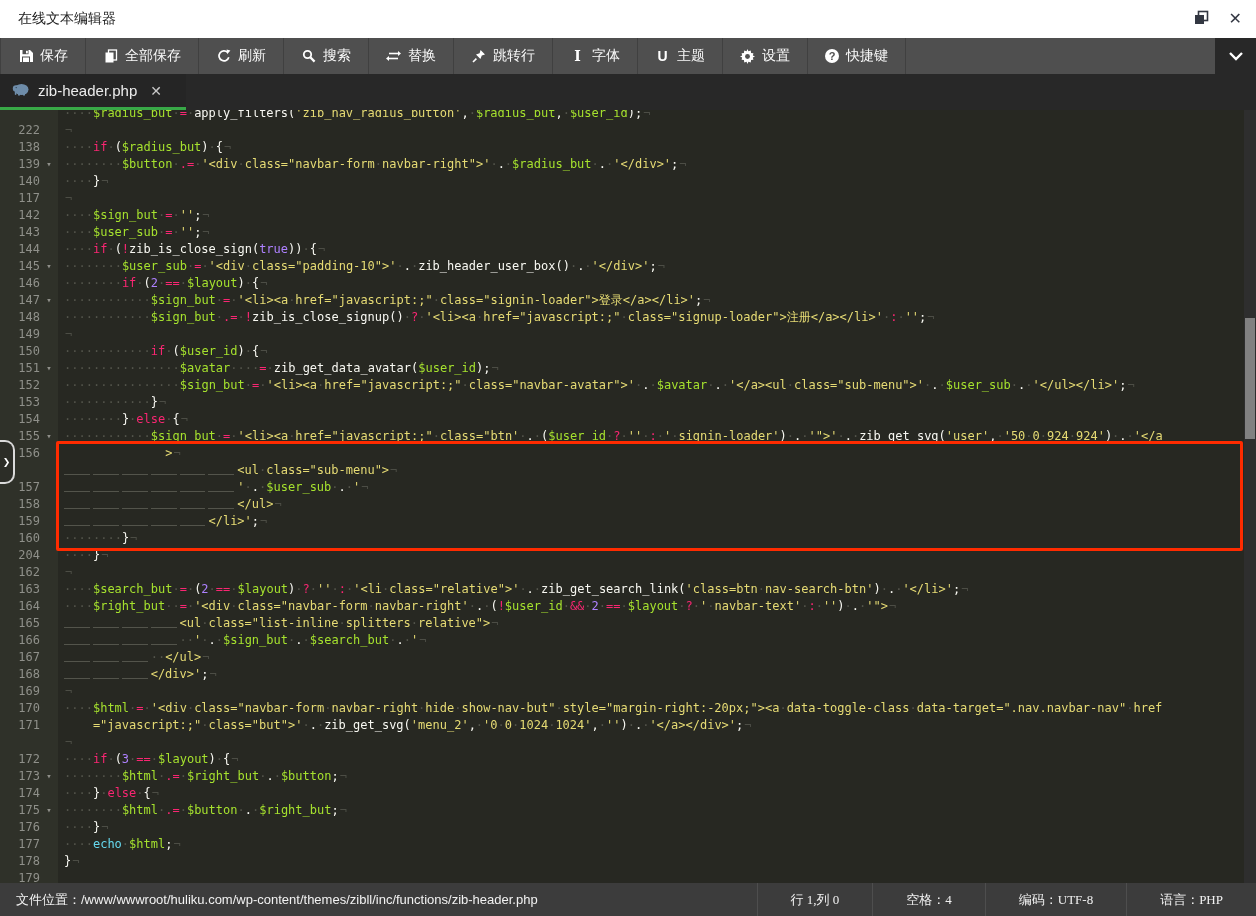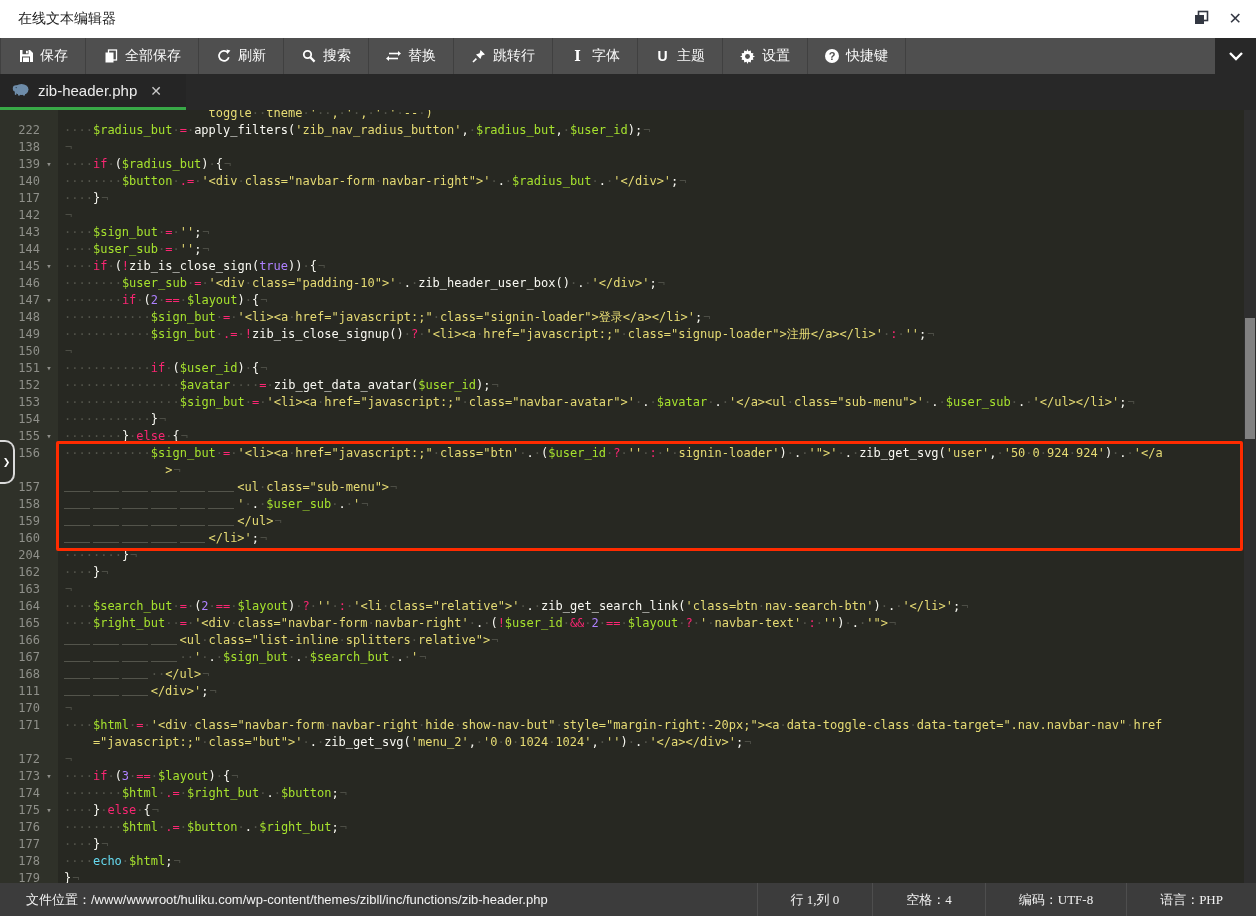--- a/index.html
+++ b/index.html
@@ -50,21 +50,21 @@
   .highlight-box { position:absolute; left:56px; right:13px; border:3px solid #ff2b00; border-radius:2px;
                    pointer-events:none; z-index:5; }
   .fold-handle { position:absolute; left:0; top:330px; width:15px; height:44px; background:#2c2d27;
                  border:2px solid #dadada; border-left:none; border-radius:0 10px 10px 0; color:#fff;
                  font-size:9px; display:flex; align-items:center; justify-content:center; z-index:6; cursor:pointer; }
   .v-scrollbar { position:absolute; right:0; top:0; bottom:0; width:12px; background:#2e2e2e; z-index:4; }
   .v-thumb { position:absolute; left:1px; width:10px; top:208px; height:121px; background:#818181; cursor:pointer; }
 
   
   .statusbar { height:33px; background:#3c3c3c; color:#f2f2f2; display:flex; align-items:stretch; font-size:13px; flex:none; }
-  .sb-left { display:flex; align-items:center; padding:0 26px; flex:1; white-space:nowrap; }
+  .sb-left { display:flex; align-items:center; padding:0 16px; flex:1; white-space:nowrap; }
   .sb-item { display:flex; align-items:center; padding:0 33px; border-left:1px solid #4e4e4e; white-space:nowrap;font-family:Liberation Serif, serif; }
 </style>
 </head>
 <body>
 
 <div class="titlebar">
   <span class="title">在线文本编辑器</span>
   <span class="win-controls">
     <button class="win-btn">
       <span>
@@ -321,21 +321,21 @@
         </div>
         <div class="g-row">
           <span class="g-num">167</span>
           <span class="g-fold"></span>
         </div>
         <div class="g-row">
           <span class="g-num">168</span>
           <span class="g-fold"></span>
         </div>
         <div class="g-row">
-          <span class="g-num">111</span>
+          <span class="g-num">169</span>
           <span class="g-fold"></span>
         </div>
         <div class="g-row">
           <span class="g-num">170</span>
           <span class="g-fold"></span>
         </div>
         <div class="g-row">
           <span class="g-num">171</span>
           <span class="g-fold"></span>
         </div>
@@ -370,21 +370,20 @@
         <div class="g-row">
           <span class="g-num">178</span>
           <span class="g-fold"></span>
         </div>
         <div class="g-row">
           <span class="g-num">179</span>
           <span class="g-fold"></span>
         </div>
       </div>
     <div class="code-col">
-        <div class="code-row"><span class="wi" style="width:20ch"></span><span class="tk-s">toggle<span class="ws">·</span><span class="ws">·</span>theme<span class="ws">·</span>'<span class="ws">·</span><span class="ws">·</span>,<span class="ws">·</span>'<span class="ws">·</span>,<span class="ws">·</span>'<span class="ws">·</span>'<span class="ws">·</span>--<span class="ws">·</span>)</span></div>
         <div class="code-row"><span class="tk-p"><span class="ws">·</span><span class="ws">·</span><span class="ws">·</span><span class="ws">·</span></span><span class="tk-v">$radius_but</span><span class="tk-p"><span class="ws">·</span></span><span class="tk-o">=</span><span class="tk-p"><span class="ws">·</span>apply_filters(</span><span class="tk-s">'zib_nav_radius_button'</span><span class="tk-p">,<span class="ws">·</span></span><span class="tk-v">$radius_but</span><span class="tk-p">,<span class="ws">·</span></span><span class="tk-v">$user_id</span><span class="tk-p">);</span><span class="eol">¬</span></div>
         <div class="code-row"><span class="eol">¬</span></div>
         <div class="code-row"><span class="tk-p"><span class="ws">·</span><span class="ws">·</span><span class="ws">·</span><span class="ws">·</span></span><span class="tk-o">if</span><span class="tk-p"><span class="ws">·</span>(</span><span class="tk-v">$radius_but</span><span class="tk-p">)<span class="ws">·</span>{</span><span class="eol">¬</span></div>
         <div class="code-row"><span class="tk-p"><span class="ws">·</span><span class="ws">·</span><span class="ws">·</span><span class="ws">·</span><span class="ws">·</span><span class="ws">·</span><span class="ws">·</span><span class="ws">·</span></span><span class="tk-v">$button</span><span class="tk-p"><span class="ws">·</span></span><span class="tk-o">.=</span><span class="tk-p"><span class="ws">·</span></span><span class="tk-s">'&lt;div<span class="ws">·</span>class="navbar-form<span class="ws">·</span>navbar-right"&gt;'</span><span class="tk-p"><span class="ws">·</span>.<span class="ws">·</span></span><span class="tk-v">$radius_but</span><span class="tk-p"><span class="ws">·</span>.<span class="ws">·</span></span><span class="tk-s">'&lt;/div&gt;'</span><span class="tk-p">;</span><span class="eol">¬</span></div>
         <div class="code-row"><span class="tk-p"><span class="ws">·</span><span class="ws">·</span><span class="ws">·</span><span class="ws">·</span>}</span><span class="eol">¬</span></div>
         <div class="code-row"><span class="eol">¬</span></div>
         <div class="code-row"><span class="tk-p"><span class="ws">·</span><span class="ws">·</span><span class="ws">·</span><span class="ws">·</span></span><span class="tk-v">$sign_but</span><span class="tk-p"><span class="ws">·</span></span><span class="tk-o">=</span><span class="tk-p"><span class="ws">·</span></span><span class="tk-s">''</span><span class="tk-p">;</span><span class="eol">¬</span></div>
         <div class="code-row"><span class="tk-p"><span class="ws">·</span><span class="ws">·</span><span class="ws">·</span><span class="ws">·</span></span><span class="tk-v">$user_sub</span><span class="tk-p"><span class="ws">·</span></span><span class="tk-o">=</span><span class="tk-p"><span class="ws">·</span></span><span class="tk-s">''</span><span class="tk-p">;</span><span class="eol">¬</span></div>
         <div class="code-row"><span class="tk-p"><span class="ws">·</span><span class="ws">·</span><span class="ws">·</span><span class="ws">·</span></span><span class="tk-o">if</span><span class="tk-p"><span class="ws">·</span>(</span><span class="tk-o">!</span><span class="tk-p">zib_is_close_sign(</span><span class="tk-n">true</span><span class="tk-p">))<span class="ws">·</span>{</span><span class="eol">¬</span></div>
         <div class="code-row"><span class="tk-p"><span class="ws">·</span><span class="ws">·</span><span class="ws">·</span><span class="ws">·</span><span class="ws">·</span><span class="ws">·</span><span class="ws">·</span><span class="ws">·</span></span><span class="tk-v">$user_sub</span><span class="tk-p"><span class="ws">·</span></span><span class="tk-o">=</span><span class="tk-p"><span class="ws">·</span></span><span class="tk-s">'&lt;div<span class="ws">·</span>class="padding-10"&gt;'</span><span class="tk-p"><span class="ws">·</span>.<span class="ws">·</span>zib_header_user_box()<span class="ws">·</span>.<span class="ws">·</span></span><span class="tk-s">'&lt;/div&gt;'</span><span class="tk-p">;</span><span class="eol">¬</span></div>

